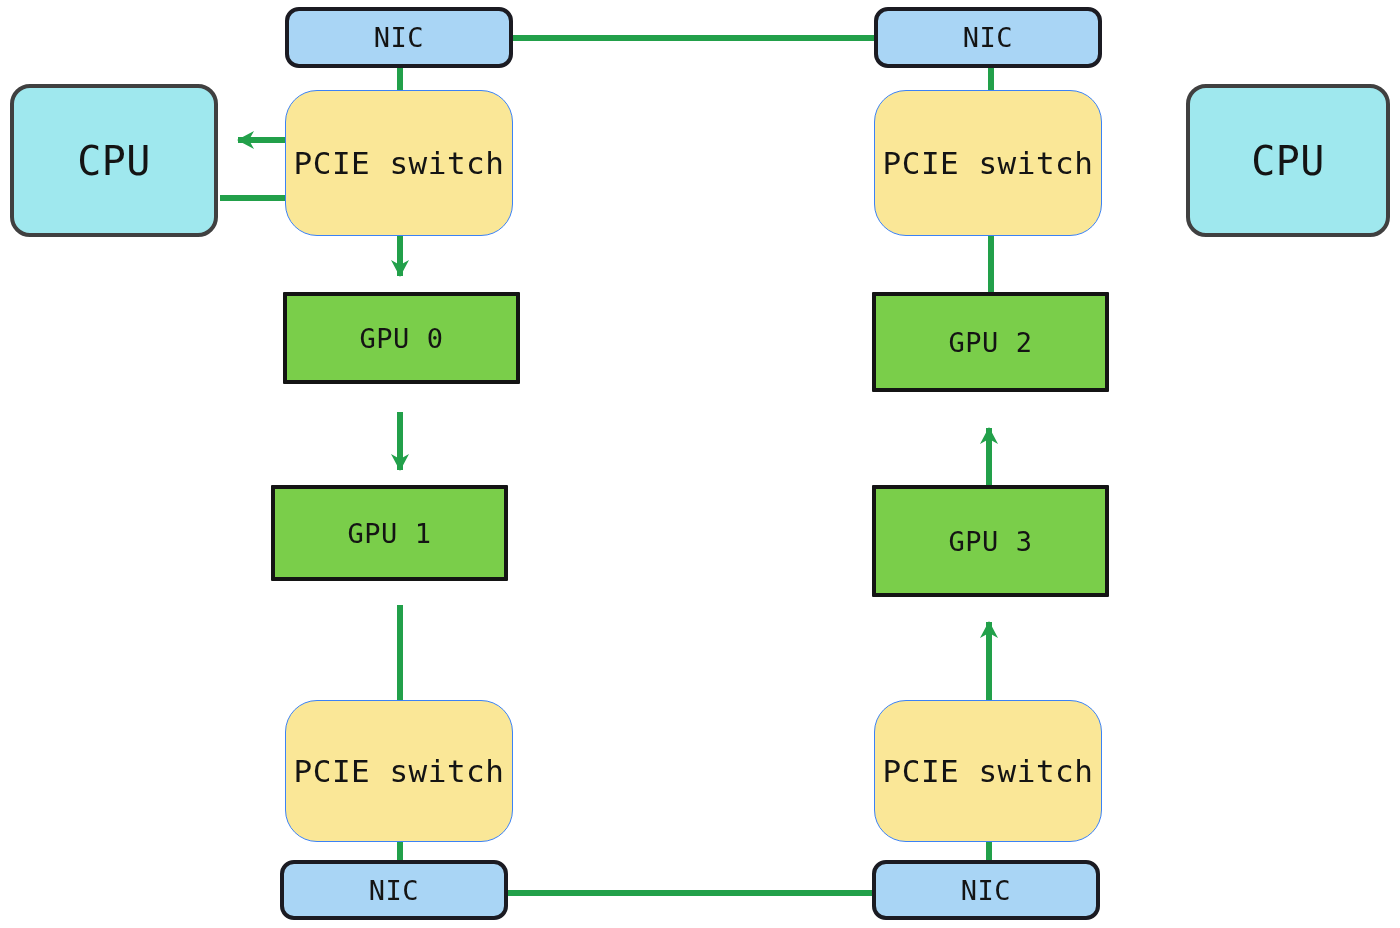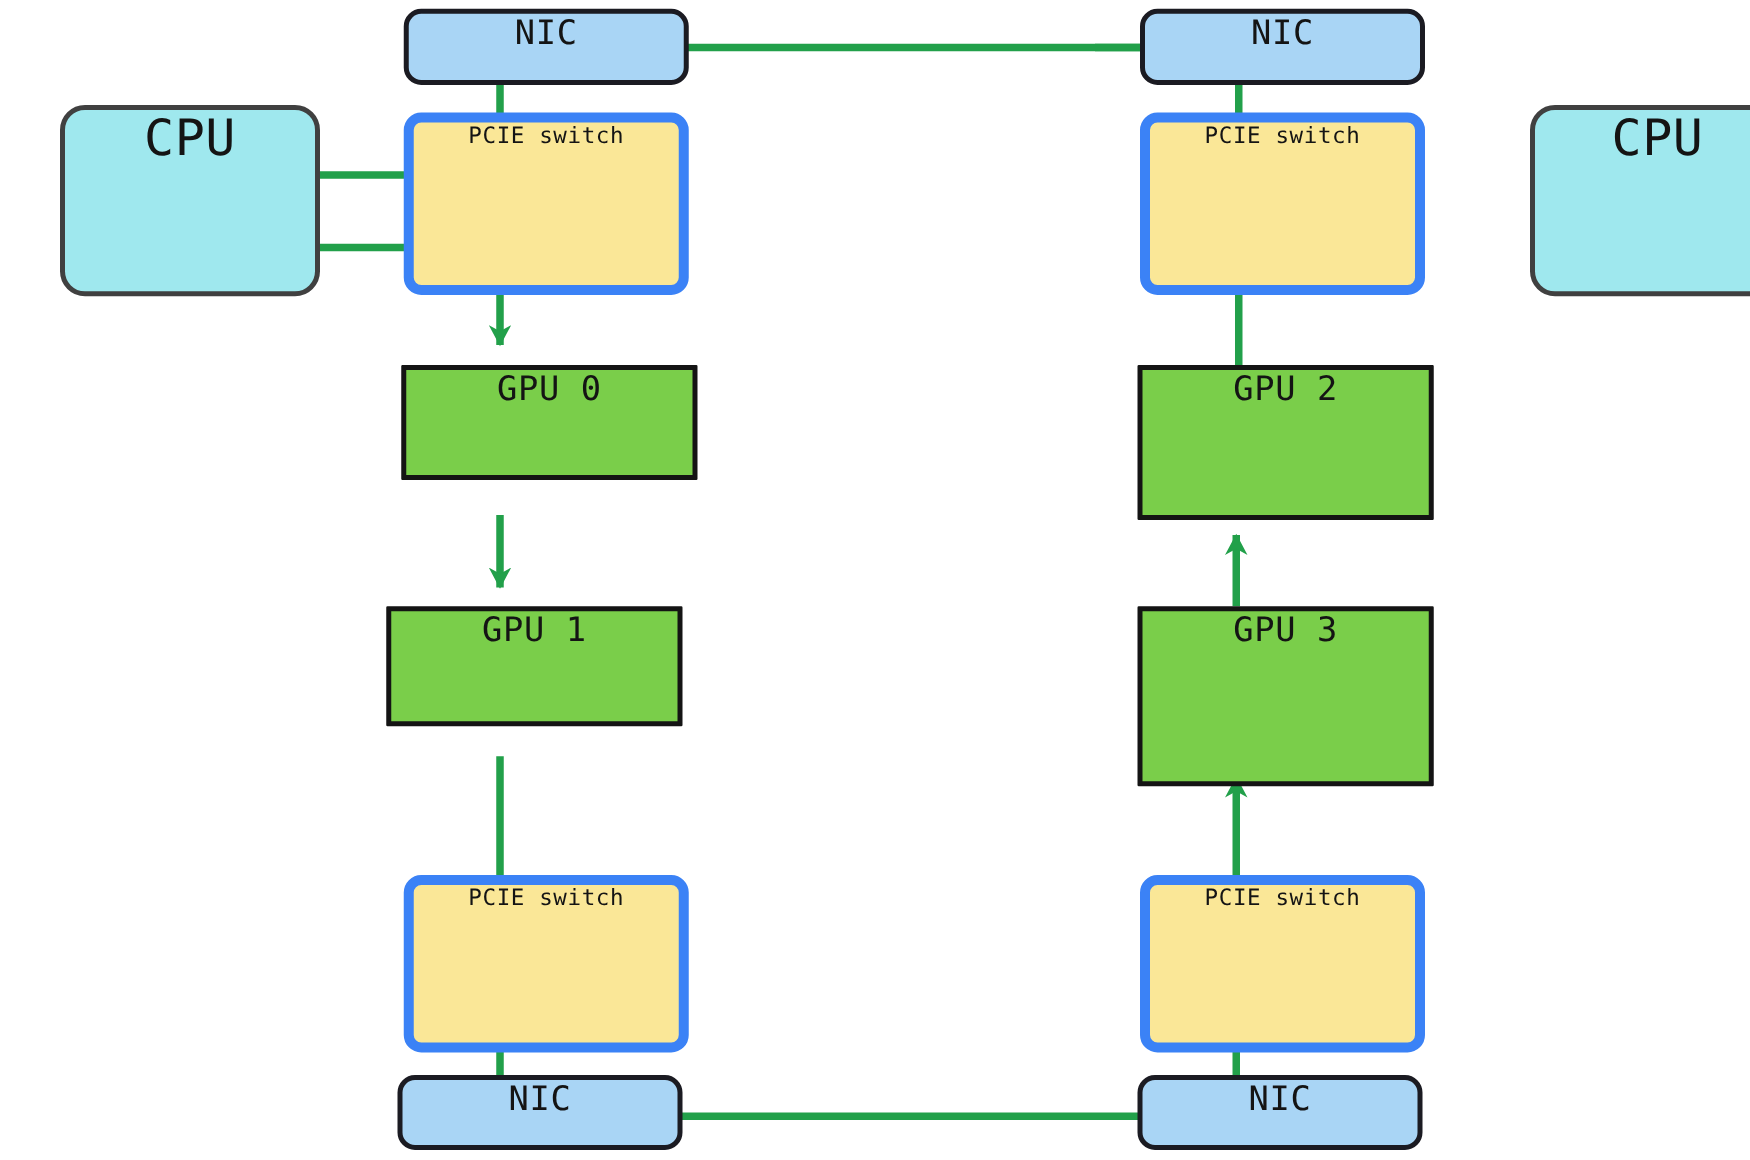--- a/index.html
+++ b/index.html
@@ -23,44 +23,44 @@
     left: 0;
     top: 0;
     width: 1400px;
     height: 928px;
     pointer-events: none;
   }
   .node {
     position: absolute;
     box-sizing: border-box;
     display: flex;
+    align-items: center;
     justify-content: center;
     text-align: center;
     color: #141414;
     letter-spacing: 0.5px;
     z-index: 3;
-    margin-left: 38px;
   }
   .node-cpu {
     background: #9fe8ee;
     border: 4px solid #404040;
     border-radius: 20px;
     font-size: 40px;
   }
   .node-nic {
     background: #a9d5f5;
     border: 4px solid #1b1b22;
     border-radius: 14px;
     font-size: 27px;
   }
   .node-pcie {
     background: #fae797;
-    border: 8px solid #3b82f6;
-    border-radius: 14px;
-    font-size: 18px;
+    border: 1px solid #3b82f6;
+    border-radius: 32px;
+    font-size: 31px;
   }
   .node-gpu {
     background: #7ace4a;
     border: 4px solid #141414;
     border-radius: 1px;
     font-size: 27px;
   }
   .node-label {
     pointer-events: none;
     white-space: pre;
@@ -126,24 +126,24 @@
       </div>
       <div class="node node-nic" style="left: 874px; top: 7px; width: 228px; height: 61px;">
         <span class="node-label">NIC</span>
       </div>
       <div class="node node-pcie" style="left: 874px; top: 90px; width: 228px; height: 146px;">
         <span class="node-label">PCIE switch</span>
       </div>
       <div class="node node-cpu" style="left: 1186px; top: 84px; width: 204px; height: 153px;">
         <span class="node-label">CPU</span>
       </div>
-      <div class="node node-gpu" style="left: 872px; top: 292px; width: 237px; height: 124px;">
+      <div class="node node-gpu" style="left: 872px; top: 292px; width: 237px; height: 100px;">
         <span class="node-label">GPU 2</span>
       </div>
-      <div class="node node-gpu" style="left: 872px; top: 485px; width: 237px; height: 144px;">
+      <div class="node node-gpu" style="left: 872px; top: 485px; width: 237px; height: 112px;">
         <span class="node-label">GPU 3</span>
       </div>
       <div class="node node-pcie" style="left: 874px; top: 700px; width: 228px; height: 142px;">
         <span class="node-label">PCIE switch</span>
       </div>
       <div class="node node-nic" style="left: 872px; top: 860px; width: 228px; height: 60px;">
         <span class="node-label">NIC</span>
       </div>
     </div>
 

